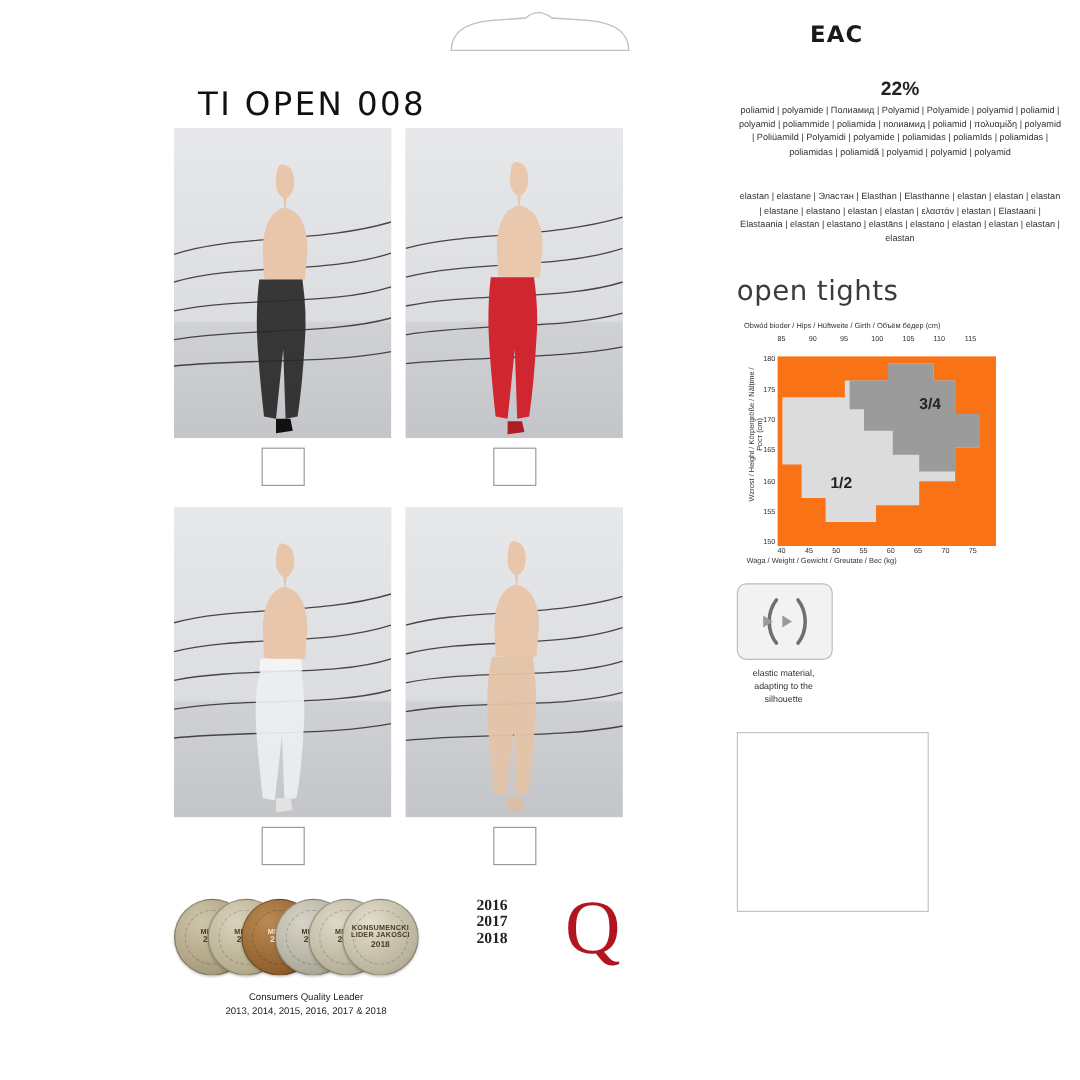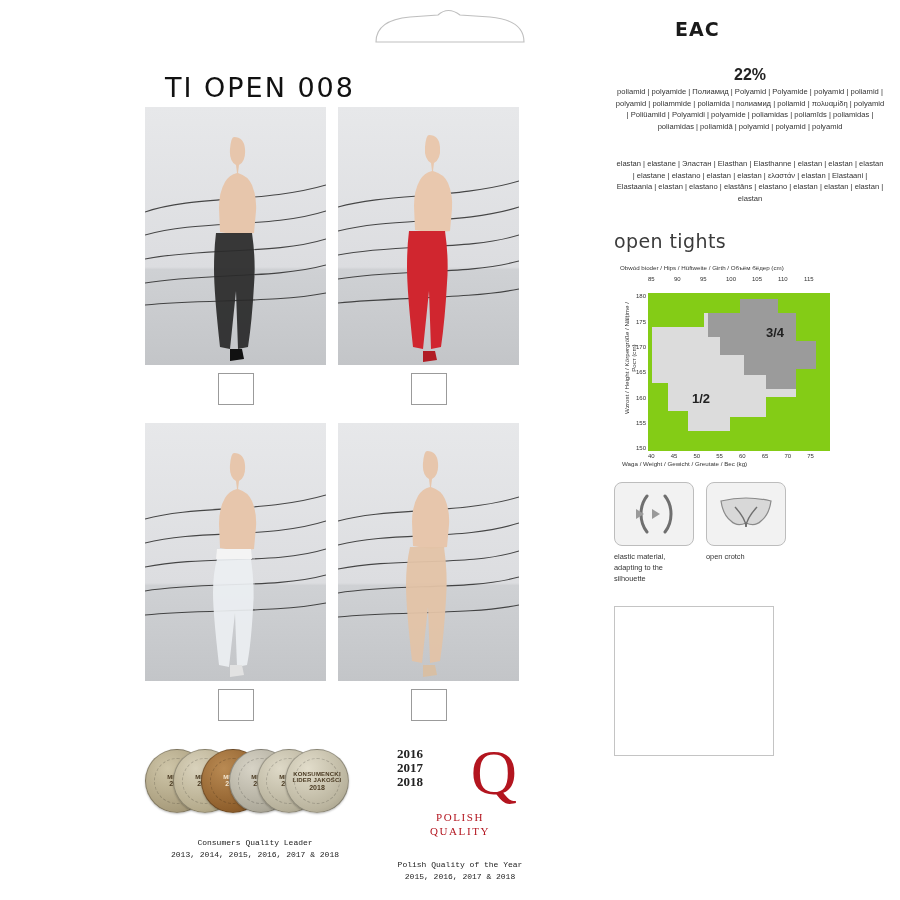--- a/index.html
+++ b/index.html
@@ -147,22 +147,21 @@
   .coin .wreath {
     position: absolute;
     inset: 8px;
     border-radius: 50%;
     border: 1px dashed rgba(0,0,0,0.18);
   }
   .award-caption {
     font-size: 8px;
     line-height: 1.5;
     color: #222;
-    margin-top: 20px;
-    font-family: Liberation Mono, monospace;
+    margin-top: 8px;
   }
   .pq-logo {
     height: 72px;
     position: relative;
   }
   .pq-years {
     position: absolute;
     left: 12px;
     top: 2px;
     font-family: "Liberation Serif", serif;
@@ -216,21 +215,21 @@
     color: #222;
     margin-bottom: 2px;
   }
   .comp-list {
     font-size: 7.6px;
     line-height: 1.52;
     color: #333;
   }
   .open-tights {
     margin: 26px 0 0 14px;
-    font-size: 19px;
+    font-size: 23px;
     color: #3b3b3b;
     font-family: "DejaVu Sans", sans-serif;
     letter-spacing: 0.4px;
   }
 
   
   .sizechart {
     position: relative;
     margin: 12px 0 0 14px;
     width: 270px;
@@ -255,21 +254,21 @@
     font-size: 6.2px;
     color: #333;
     transform: rotate(-90deg);
     text-align: center;
   }
   .sc-grid {
     position: relative;
     margin-left: 34px;
     width: 182px;
     height: 158px;
-    background: #84cc16;
+    background: #f97316;
   }
   .sc-xticks, .sc-xticks2 {
     position: absolute;
     left: 34px;
     width: 182px;
     display: flex;
     font-size: 6px;
     color: #333;
   }
   .sc-xticks span, .sc-xticks2 span { flex: 1; text-align: left; }
@@ -293,21 +292,21 @@
     font-weight: bold;
     color: #222;
   }
 
   
   .features {
     display: flex;
     gap: 14px;
     margin: 18px 0 0 14px;
   }
-  .feature { width: 78px; text-align: left; }
+  .feature { width: 78px; text-align: center; }
   .feature-box {
     width: 78px;
     height: 62px;
     border: 1px solid #bdbdbd;
     border-radius: 8px;
     background: #f2f2f2;
     display: flex;
     align-items: center;
     justify-content: center;
   }
@@ -506,28 +505,20 @@
 
       <div class="awards-right">
         <div class="pq-logo">
           <div class="pq-years">
             <div>2016</div>
             <div>2017</div>
             <div>2018</div>
           </div>
           <div class="pq-q">Q</div>
         </div>
-        <div class="pq-text">
-          <div>POLISH</div>
-          <div>QUALITY</div>
-        </div>
-        <div class="award-caption">
-          <div>Polish Quality of the Year</div>
-          <div>2015, 2016, 2017 &amp; 2018</div>
-        </div>
       </div>
     </div>
   </div>
 
   <div class="right-panel">
 
     <div class="eac">EAC</div>
 
     <div class="comp-block">
       <div class="comp-pct">22%</div>
@@ -600,27 +591,17 @@
           <svg width="58" height="44" viewBox="0 0 58 44">
             <path d="M22 4 C14 14 14 30 22 40" stroke="#6f6f6f" stroke-width="3" fill="none" stroke-linecap="round"></path>
             <path d="M40 4 C48 14 48 30 40 40" stroke="#6f6f6f" stroke-width="3" fill="none" stroke-linecap="round"></path>
             <polygon points="27,17 35,22 27,27" fill="#9a9a9a"></polygon>
             <polygon points="11,17 19,22 11,27" fill="#9a9a9a"></polygon>
           </svg>
         </div>
         <div class="feature-cap">elastic material, adapting to the silhouette</div>
       </div>
 
-      <div class="feature">
-        <div class="feature-box">
-          <svg width="62" height="42" viewBox="0 0 62 42">
-            <path d="M6 8 q25 -6 50 0 q-2 14 -10 20 q-6 6 -15 2 q-9 4 -15 -2 q-8 -6 -10 -20 z" fill="#d8d8d8" stroke="#8a8a8a" stroke-width="1.2"></path>
-            <path d="M20 14 q11 12 11 20" stroke="#6f6f6f" stroke-width="1.4" fill="none"></path>
-            <path d="M42 14 q-11 12 -11 20" stroke="#6f6f6f" stroke-width="1.4" fill="none"></path>
-          </svg>
-        </div>
-        <div class="feature-cap">open crotch</div>
-      </div>
     </div>
 
     <div class="blank-box"></div>
   </div>
 </div>
 
 </body></html>

